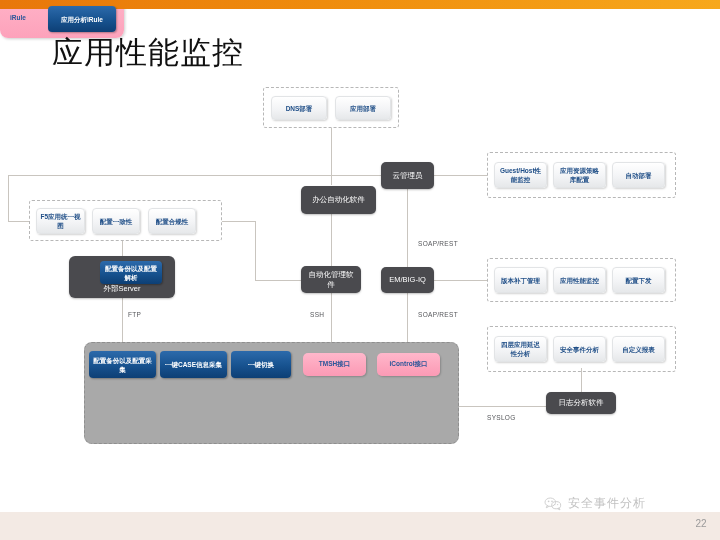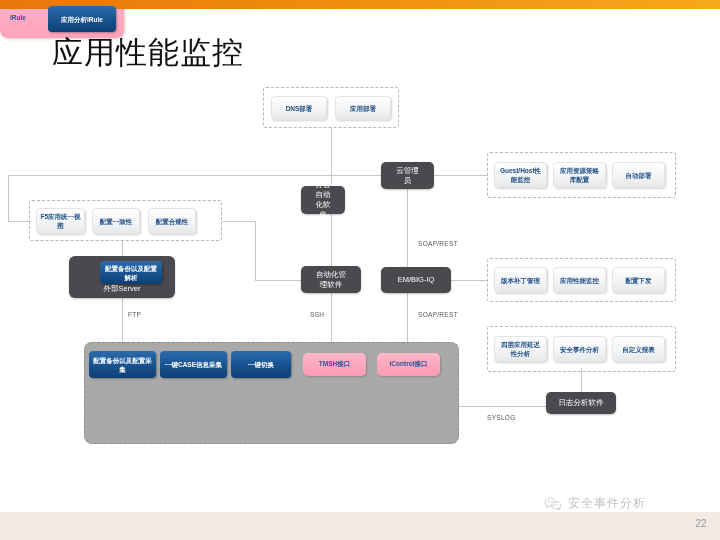--- a/index.html
+++ b/index.html
@@ -25,21 +25,21 @@
   .wechat{position:absolute;left:544px;top:495px;display:flex;align-items:center;gap:6px;
     opacity:.55;}
   .wechat .wx-ico{width:18px;height:14px;position:relative;}
   .wechat .wx-label{font-size:12px;color:#8d8d8d;letter-spacing:1px;white-space:nowrap;}
 
   
   .node{position:absolute;box-sizing:border-box;display:flex;align-items:center;
     justify-content:center;text-align:center;border-radius:5px;}
 
   .dark{background:#4a4a4e;color:#ffffff;font-size:7.5px;line-height:10px;
-    padding:2px 12px;box-shadow:0 1px 2px rgba(0,0,0,.25);}
+    padding:2px 4px;box-shadow:0 1px 2px rgba(0,0,0,.25);}
 
   .light{background:linear-gradient(180deg,#ffffff 0%,#f3f4f6 55%,#e6e8ea 100%);
     color:#1f4e87;font-size:6.5px;line-height:9px;font-weight:bold;padding:2px 3px;
     border:1px solid #e2e4e6;border-radius:4px;
     box-shadow:1px 1px 2px rgba(0,0,0,.18);}
 
   .blue{background:linear-gradient(180deg,#2c6aab 0%,#17528f 55%,#0d3f75 100%);
     color:#ffffff;font-size:6.5px;line-height:9px;font-weight:bold;padding:2px 3px;
     border-radius:4px;box-shadow:1px 1px 2px rgba(0,0,0,.3);}
 
@@ -114,27 +114,27 @@
   <div class="conn v" style="left:260px;top:368px;height:24px;"></div>
 
   <div class="conn h" style="left:432px;top:406px;width:114px;"></div>
   <div class="conn v" style="left:581px;top:368px;height:24px;"></div>
   <div class="conn h" style="left:546px;top:406px;width:0px;"></div>
 
   <div class="dashed" style="left:263px;top:87px;width:136px;height:41px;"></div>
   <div class="node light" style="left:271px;top:96px;width:56px;height:24px;">DNS部署</div>
   <div class="node light" style="left:335px;top:96px;width:56px;height:24px;">应用部署</div>
 
-  <div class="node dark two-line" style="left:301px;top:186px;width:44px;height:28px;">办公自动化软件</div>
+  <div class="node dark two-line" style="left:301px;top:186px;width:75px;height:28px;">办公自动化软件</div>
 
   <div class="node dark" style="left:381px;top:162px;width:53px;height:27px;">云管理员</div>
 
   <div class="node dark two-line" style="left:301px;top:266px;width:60px;height:27px;">自动化管理软件</div>
 
-  <div class="node dark" style="left:381px;top:267px;width:70px;height:26px;">EM/BIG-IQ</div>
+  <div class="node dark" style="left:381px;top:267px;width:53px;height:26px;">EM/BIG-IQ</div>
 
   <div class="node dark" style="left:546px;top:392px;width:70px;height:22px;">日志分析软件</div>
 
   <div class="dashed" style="left:29px;top:200px;width:193px;height:41px;"></div>
   <div class="node light two-line" style="left:36px;top:208px;width:49px;height:26px;">F5应用统一视图</div>
   <div class="node light" style="left:92px;top:208px;width:48px;height:26px;">配置一致性</div>
   <div class="node light" style="left:148px;top:208px;width:48px;height:26px;">配置合规性</div>
 
   <div class="node dark" style="left:69px;top:256px;width:106px;height:42px;border-radius:6px;">
     <div class="node blue two-line" style="left:31px;top:5px;width:62px;height:23px;position:absolute;">配置备份以及配置解析</div>

